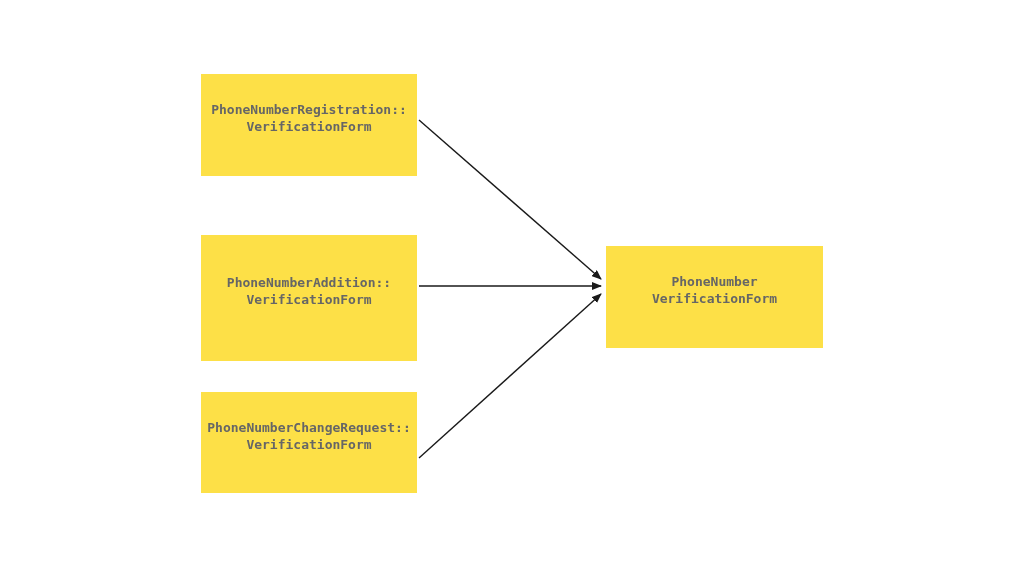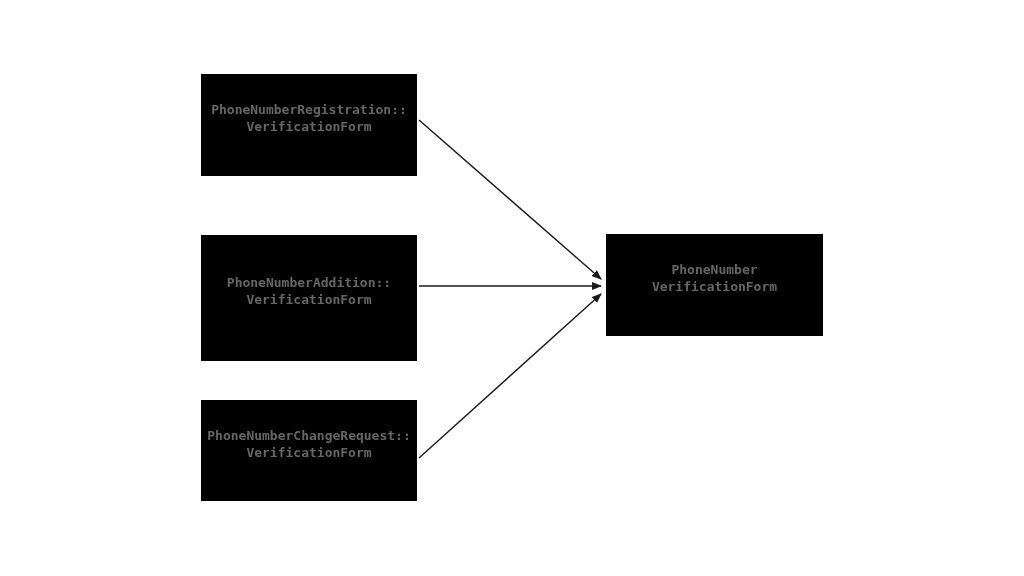--- a/index.html
+++ b/index.html
@@ -23,41 +23,41 @@
   #edge-layer {
     position: absolute;
     left: 0;
     top: 0;
     width: 1024px;
     height: 576px;
     pointer-events: none;
   }
   .node {
     position: absolute;
-    background: #000000;
+    background: #fde047;
     display: flex;
     align-items: center;
     justify-content: center;
     box-sizing: border-box;
     padding-bottom: 14px;
   }
   .node-label {
     font-family: "DejaVu Sans Mono", "Liberation Mono", monospace;
     font-weight: bold;
     font-size: 13px;
     line-height: 17px;
     color: #666666;
     text-align: center;
     white-space: pre;
     letter-spacing: 0px;
   }
   #node-registration { left: 201px; top: 74px;  width: 216px; height: 102px; }
   #node-addition     { left: 201px; top: 235px; width: 216px; height: 126px; }
-  #node-changereq    { left: 201px; top: 400px; width: 216px; height: 101px; }
-  #node-target       { left: 606px; top: 234px; width: 217px; height: 102px; }
+  #node-changereq    { left: 201px; top: 392px; width: 216px; height: 101px; }
+  #node-target       { left: 606px; top: 246px; width: 217px; height: 102px; }
 </style>
 </head>
 <body>
 
 <div id="canvas">
 
   <svg id="edge-layer" viewBox="0 0 1024 576" width="1024" height="576" xmlns="http://www.w3.org/2000/svg">
     <defs>
       <marker id="arrowhead" markerWidth="10" markerHeight="8" refX="9" refY="4" orient="auto" markerUnits="userSpaceOnUse">
         <path d="M 0 0 L 10 4 L 0 8 z" fill="#1a1a1a"></path>

